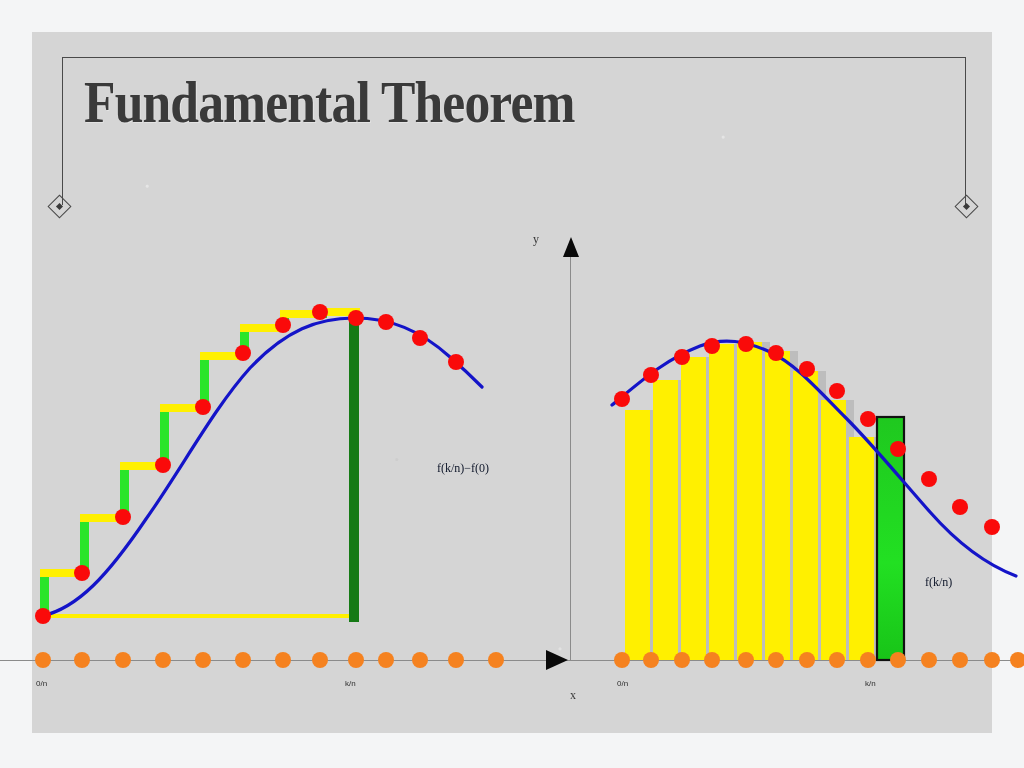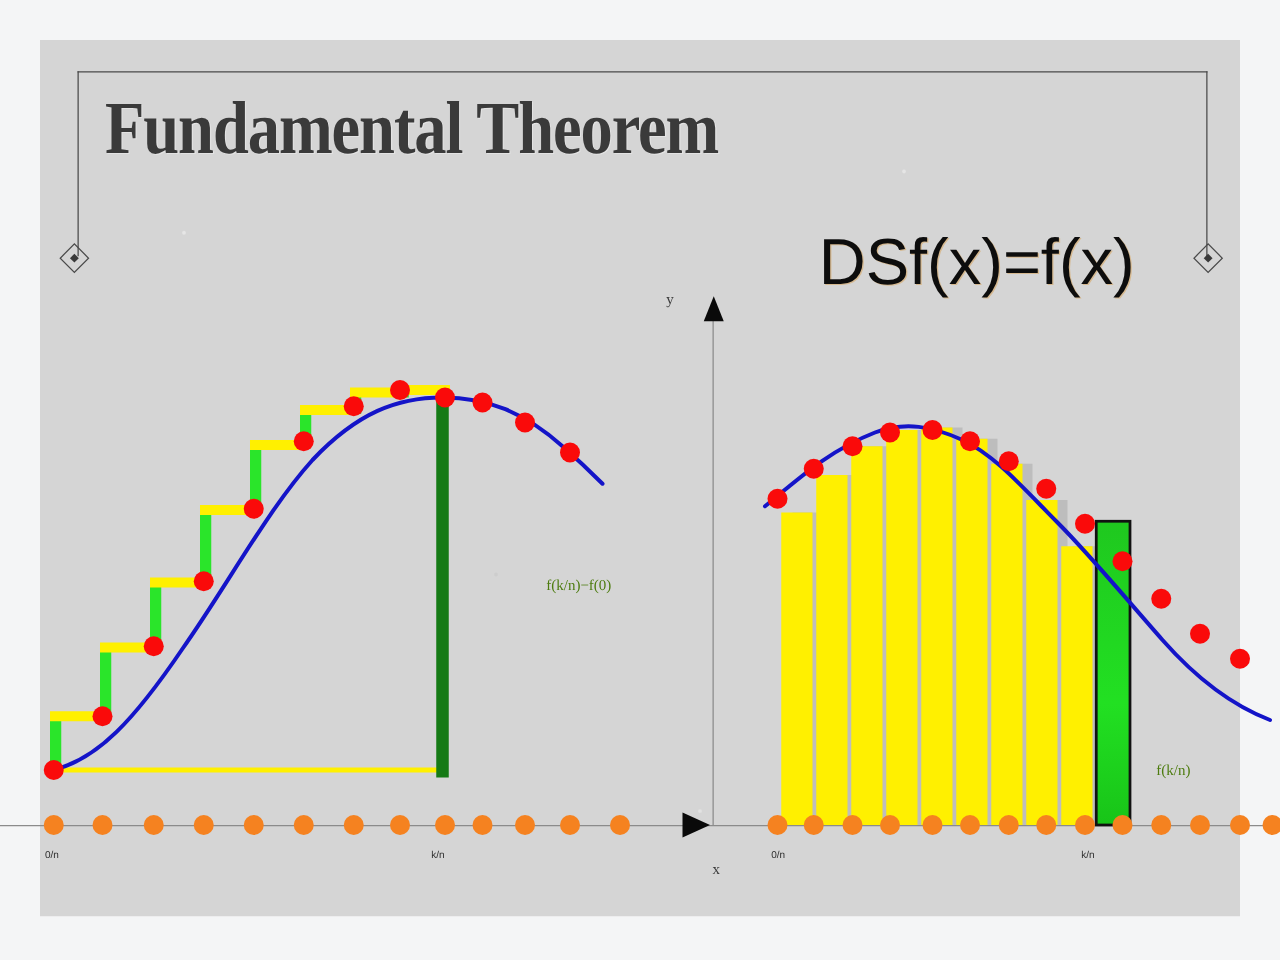--- a/index.html
+++ b/index.html
@@ -91,45 +91,44 @@
   .lbl-y{left:533px;top:232px;}
   .lbl-x{left:570px;top:688px;}
 
   
   .tick-label{
     position:absolute;font-family:Liberation Sans, sans-serif;font-size:8px;color:#2e2e2e;
   }
 
   
   .annot{
-    position:absolute;font-family:"Liberation Serif", serif;font-size:12px;color:#4d7c0f;
+    position:absolute;font-family:"Liberation Serif", serif;font-size:12px;color:#0f172a;
     white-space:nowrap;
   }
   .annot-left{left:437px;top:461px;}
-  .annot-right{left:925px;top:609px;}
+  .annot-right{left:925px;top:575px;}
 
   svg.plot{position:absolute;left:0;top:0;width:1024px;height:768px;pointer-events:none;}
 </style>
 </head>
 <body>
 
 <div id="slide-root">
 
   <div class="page-margin"></div>
   <div class="slide-canvas"></div>
 
   <div class="frame-top"></div>
   <div class="frame-left"></div>
   <div class="frame-right"></div>
   <div class="diamond left"></div>
   <div class="diamond right"></div>
 
   <div class="slide-title">Fundamental Theorem</div>
 
-  <div class="eq eq-right">DSf(x)=f(x)</div>
 
   <div class="axis-x"></div>
   <div class="axis-y"></div>
   <div class="arrow-up"></div>
   <div class="arrow-right"></div>
   <div class="axis-label lbl-y">y</div>
   <div class="axis-label lbl-x">x</div>
 
   <div class="tick-label" style="left:36px;top:679px;">0/n</div>
   <div class="tick-label" style="left:345px;top:679px;">k/n</div>

